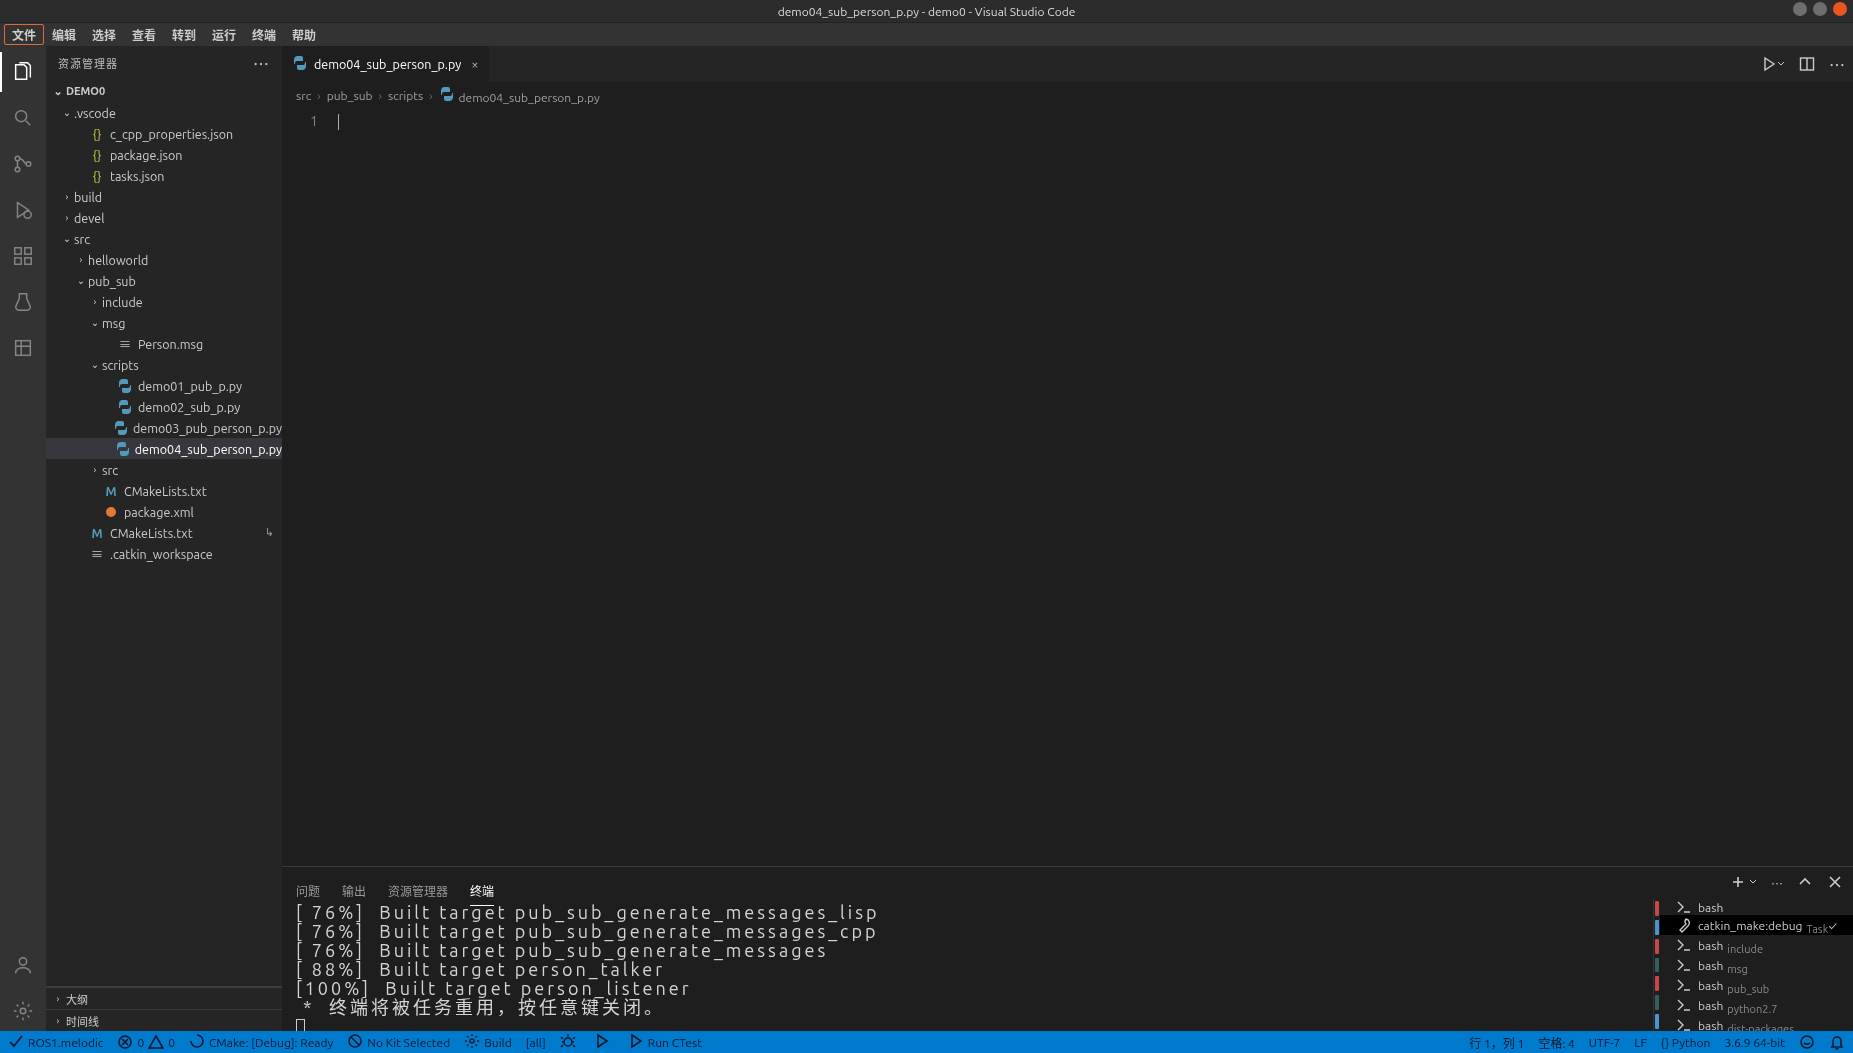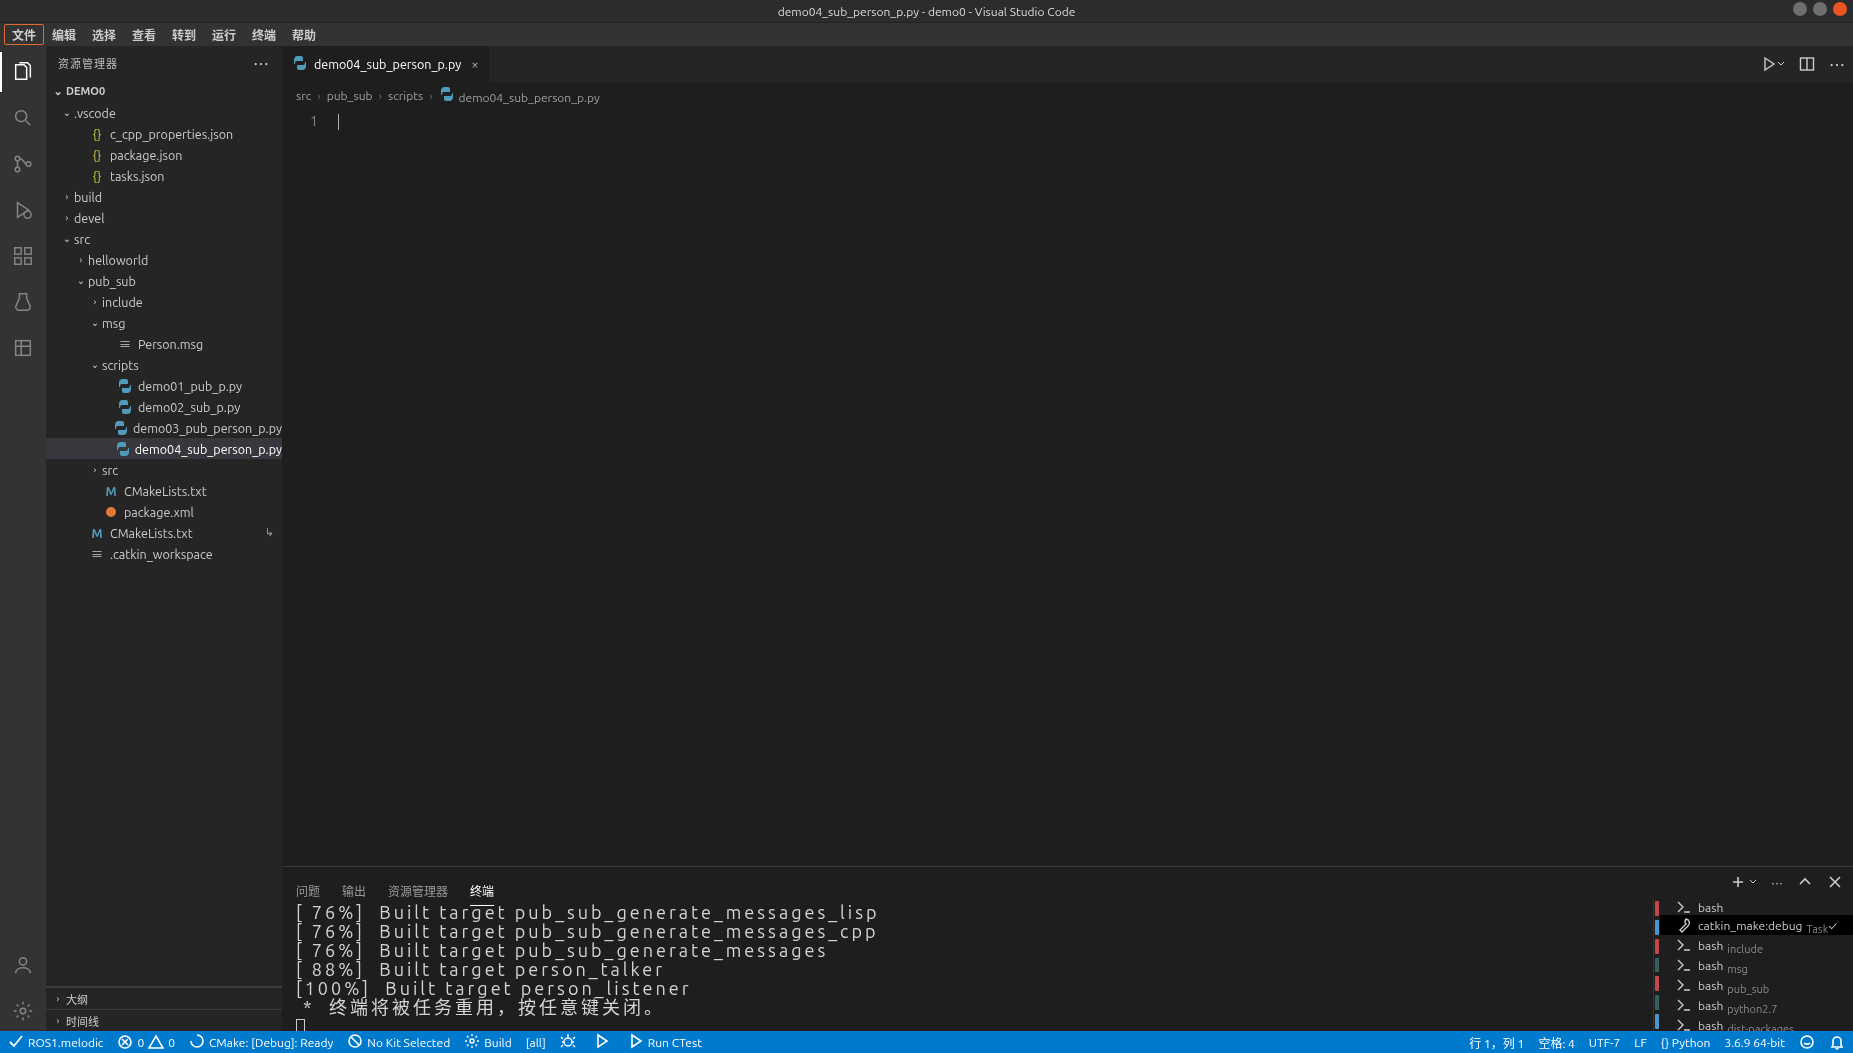--- a/index.html
+++ b/index.html
@@ -91,21 +91,21 @@
 .mark.g{background:#5bc0c0;opacity:.4;}
 .mark.b{background:#4e94ce;}
 .term-entries{flex:1;display:flex;flex-direction:column;font-size:12px;}
 .term-entry{height:20px;display:flex;align-items:center;padding:0 16px;cursor:pointer;color:#ccc;}
 .term-entry.selected{background:#000000;}
 .term-entry .ticon{margin-right:6px;color:#ccc;display:inline-flex;}
 .term-entry .sub{color:#8a8a8a;margin-left:4px;font-size:11px;margin-top:8px;}
 .term-entry .check{margin-left:auto;color:#ccc;}
 
 
-.status{height:22px;background:#007acc;color:#ffffff;display:flex;align-items:center;font-size:12px;padding:0 8px;}
+.status{height:22px;background:#007acc;color:#0f172a;display:flex;align-items:center;font-size:12px;padding:0 8px;}
 .status .sl{display:flex;align-items:center;gap:14px;}
 .status .sr{margin-left:auto;display:flex;align-items:center;gap:14px;}
 .status .sitm{display:flex;align-items:center;gap:4px;cursor:pointer;}
 
 
 .svg{width:16px;height:16px;display:inline-block;}
 .svg22{width:22px;height:22px;}
 
 
 .minimap{position:absolute;right:0;top:0;width:56px;height:100%;background:#1e1e1e;}

